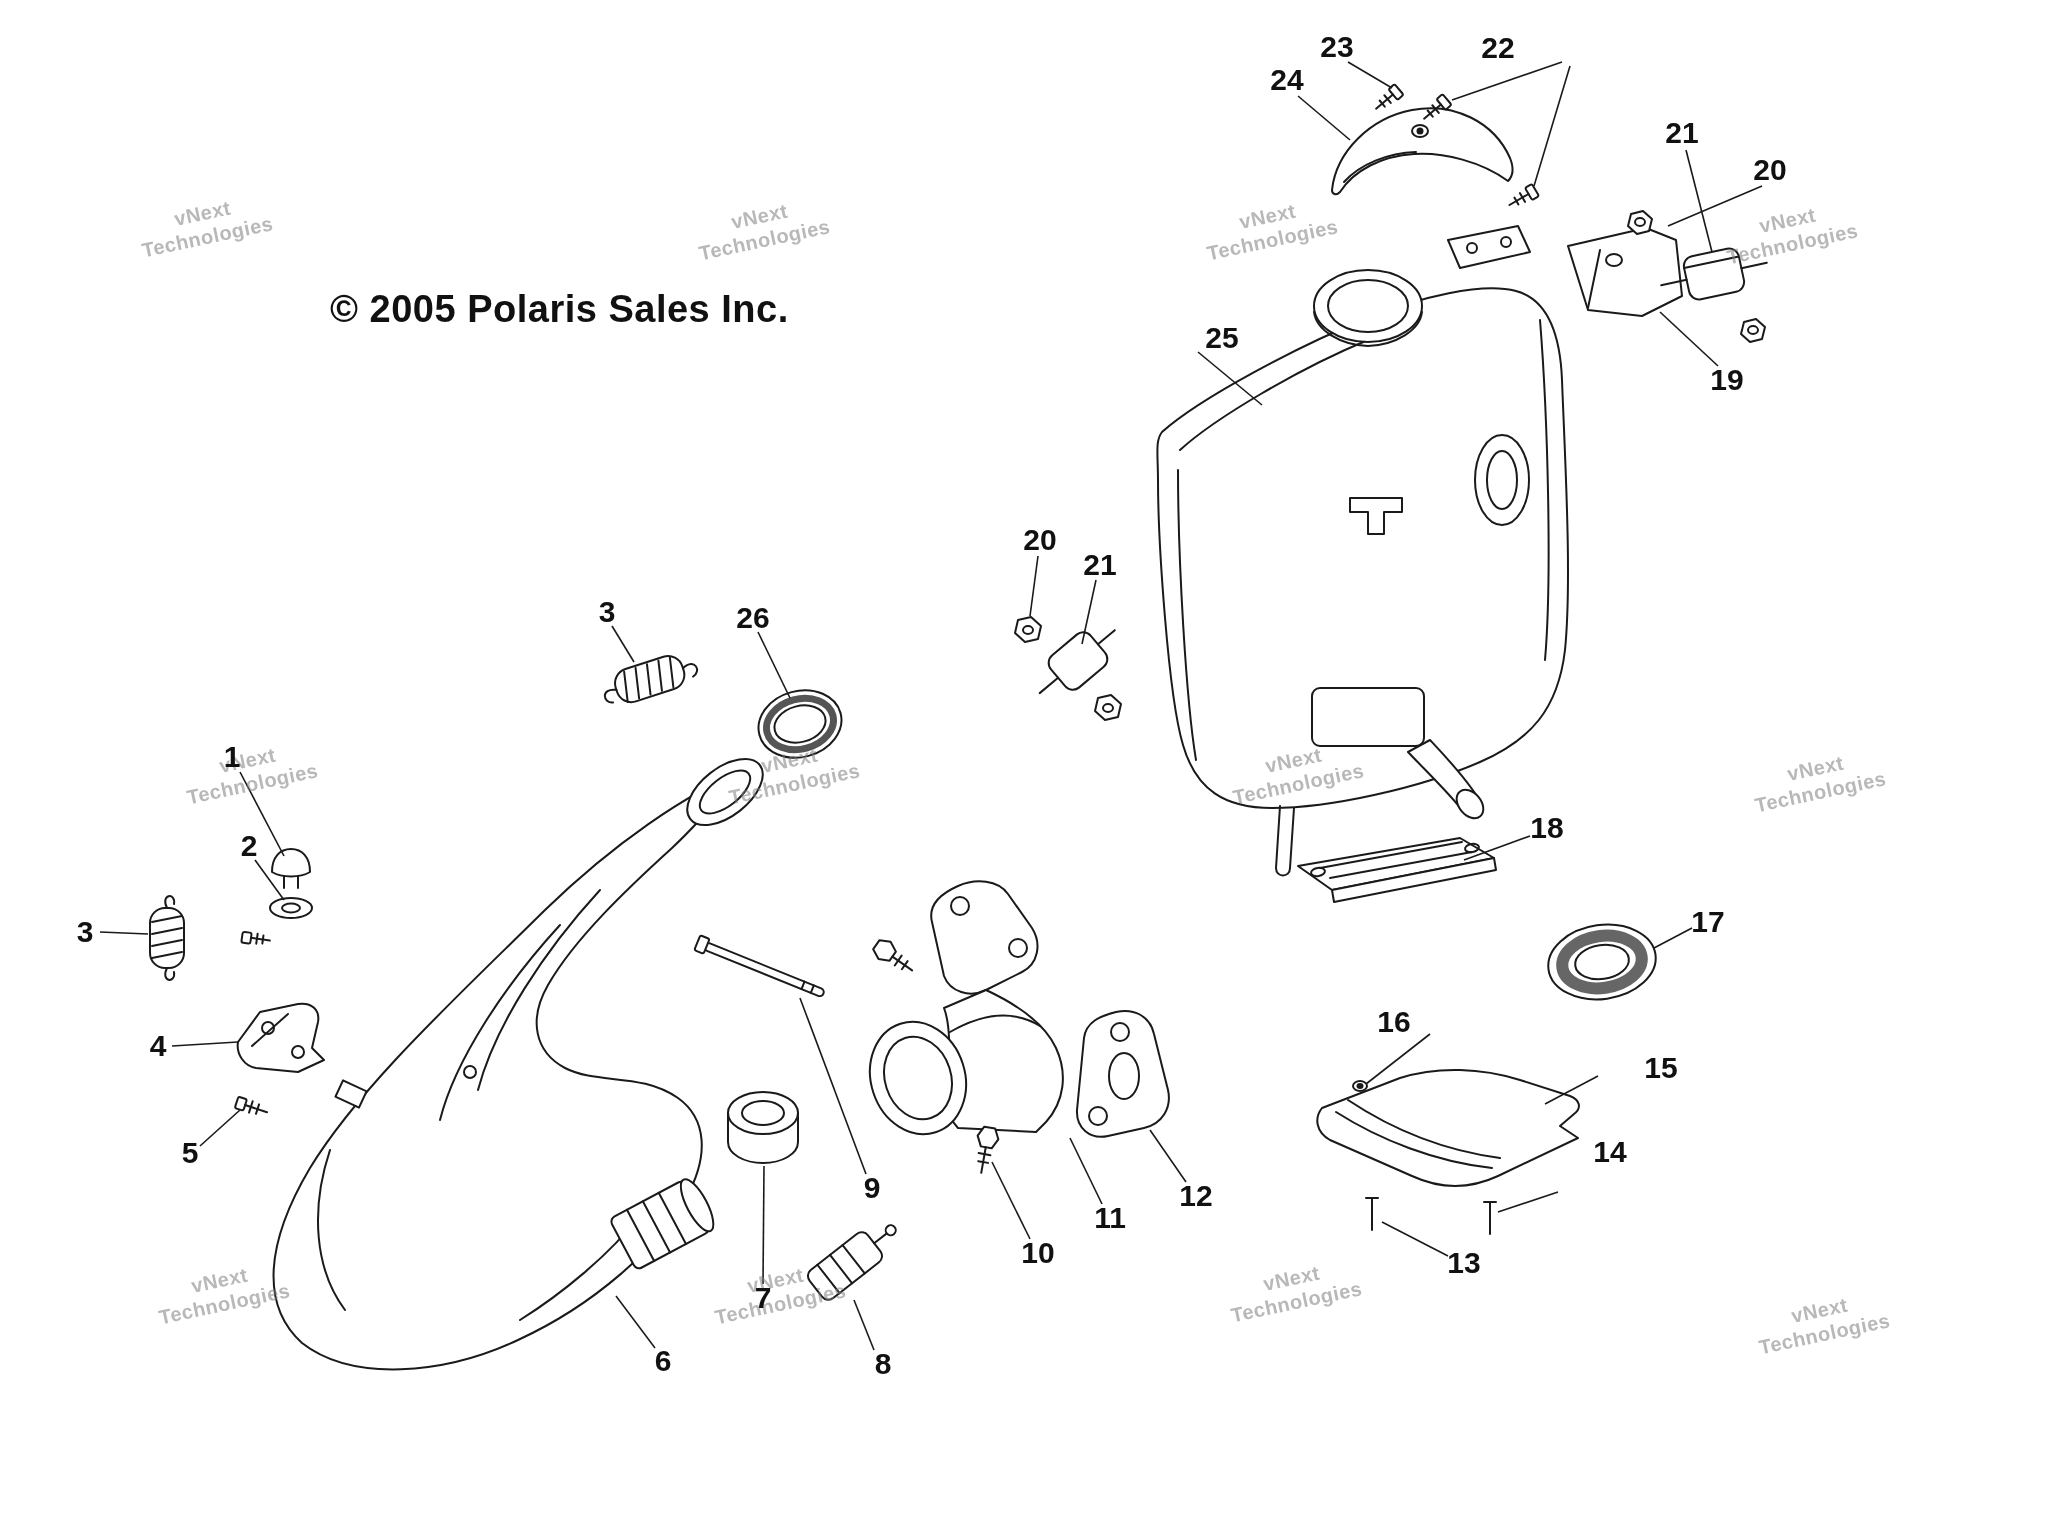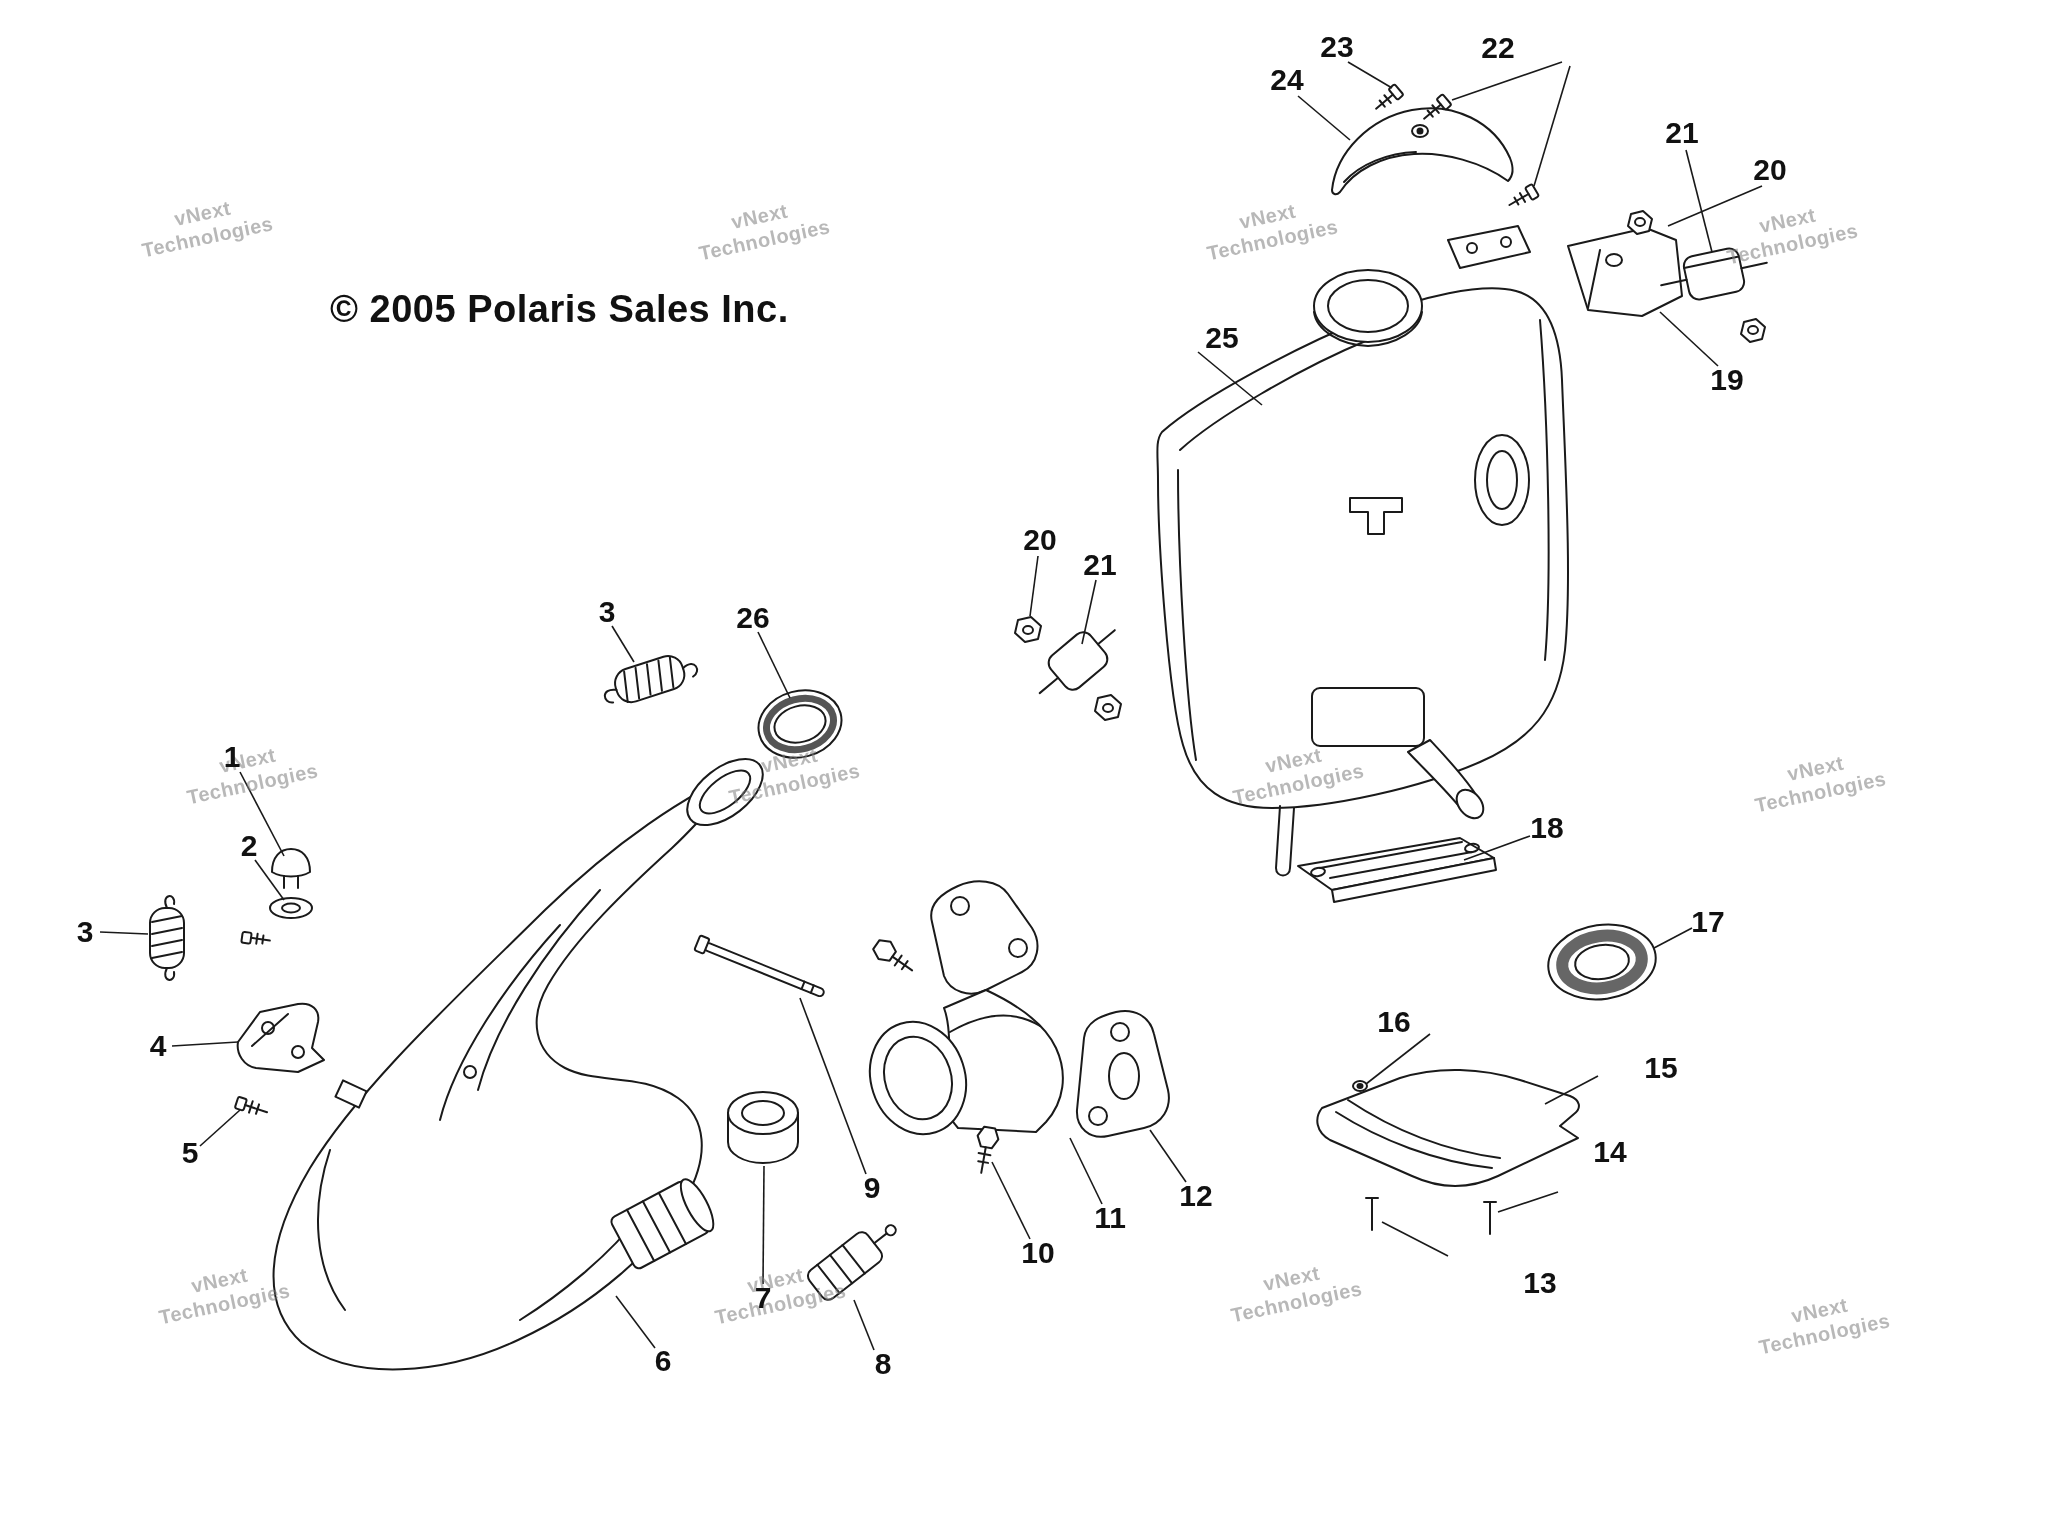--- a/index.html
+++ b/index.html
@@ -394,21 +394,21 @@
       <div class="callout" style="left: 190px; top: 1153px;">5</div>
       <div class="callout" style="left: 607px; top: 612px;">3</div>
       <div class="callout" style="left: 753px; top: 618px;">26</div>
       <div class="callout" style="left: 663px; top: 1361px;">6</div>
       <div class="callout" style="left: 763px; top: 1298px;">7</div>
       <div class="callout" style="left: 883px; top: 1364px;">8</div>
       <div class="callout" style="left: 872px; top: 1188px;">9</div>
       <div class="callout" style="left: 1038px; top: 1253px;">10</div>
       <div class="callout" style="left: 1110px; top: 1218px;">11</div>
       <div class="callout" style="left: 1196px; top: 1196px;">12</div>
-      <div class="callout" style="left: 1540px; top: 1263px; margin-top: 20px;">13</div>
+      <div class="callout" style="left: 1464px; top: 1263px;">13</div>
       <div class="callout" style="left: 1574px; top: 1152px; margin-left: 36px;">14</div>
       <div class="callout" style="left: 1613px; top: 1068px; margin-left: 48px;">15</div>
       <div class="callout" style="left: 1394px; top: 1022px;">16</div>
       <div class="callout" style="left: 1708px; top: 922px;">17</div>
       <div class="callout" style="left: 1547px; top: 828px;">18</div>
       <div class="callout" style="left: 1727px; top: 380px;">19</div>
       <div class="callout" style="left: 1770px; top: 170px;">20</div>
       <div class="callout" style="left: 1682px; top: 133px;">21</div>
       <div class="callout" style="left: 1498px; top: 48px;">22</div>
       <div class="callout" style="left: 1337px; top: 47px;">23</div>

